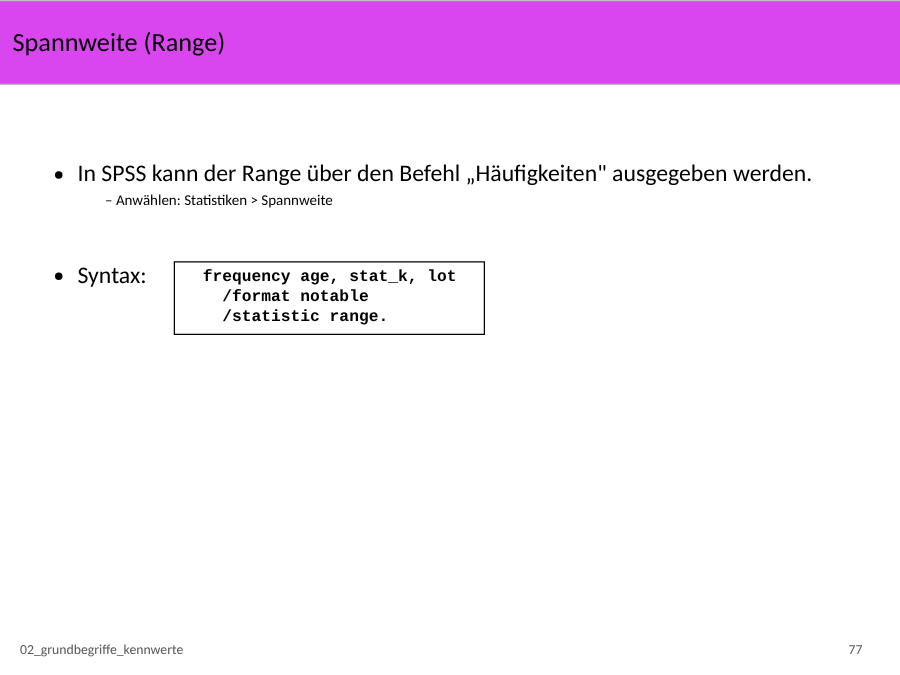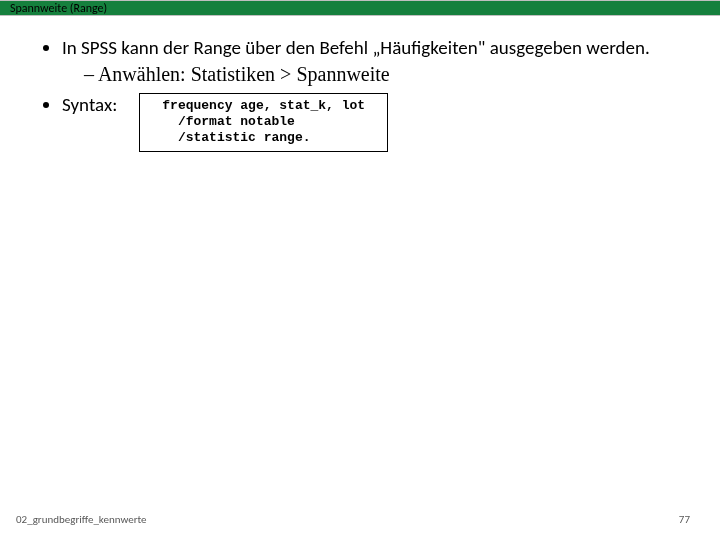--- a/index.html
+++ b/index.html
@@ -5,44 +5,44 @@
   * { margin: 0; padding: 0; box-sizing: border-box; }
   body {
     width: 720px;
     height: 540px;
     font-family: Calibri, Arial, sans-serif;
     color: #000;
     position: relative;
     background: #fff;
   }
   .title-bar {
-    background: #15803d;
-    padding: 0 10px;
-    font-size: 12px;
+    background: #d946ef;
+    padding: 20px 10px;
+    font-size: 21px;
     border-top: 1px solid #bfbfbf;
     border-bottom: 1px solid #bfbfbf;
   }
   .content {
     padding: 20px 40px 0 40px;
   }
   ul.main {
     list-style: disc;
     padding-left: 22px;
     font-size: 19px;
     line-height: 1.25;
   }
   ul.main > li {
     margin-bottom: 4px;
+    margin-top: 40px;
   }
   ul.sub {
     list-style: none;
     padding-left: 22px;
-    font-size: 20px;
+    font-size: 12px;
     margin-top: 2px;
-    font-family: Liberation Serif, serif;
   }
   ul.sub > li::before {
     content: "–  ";
   }
   .syntax-row {
     display: flex;
     align-items: flex-start;
     gap: 22px;
     margin-top: 6px;
   }

